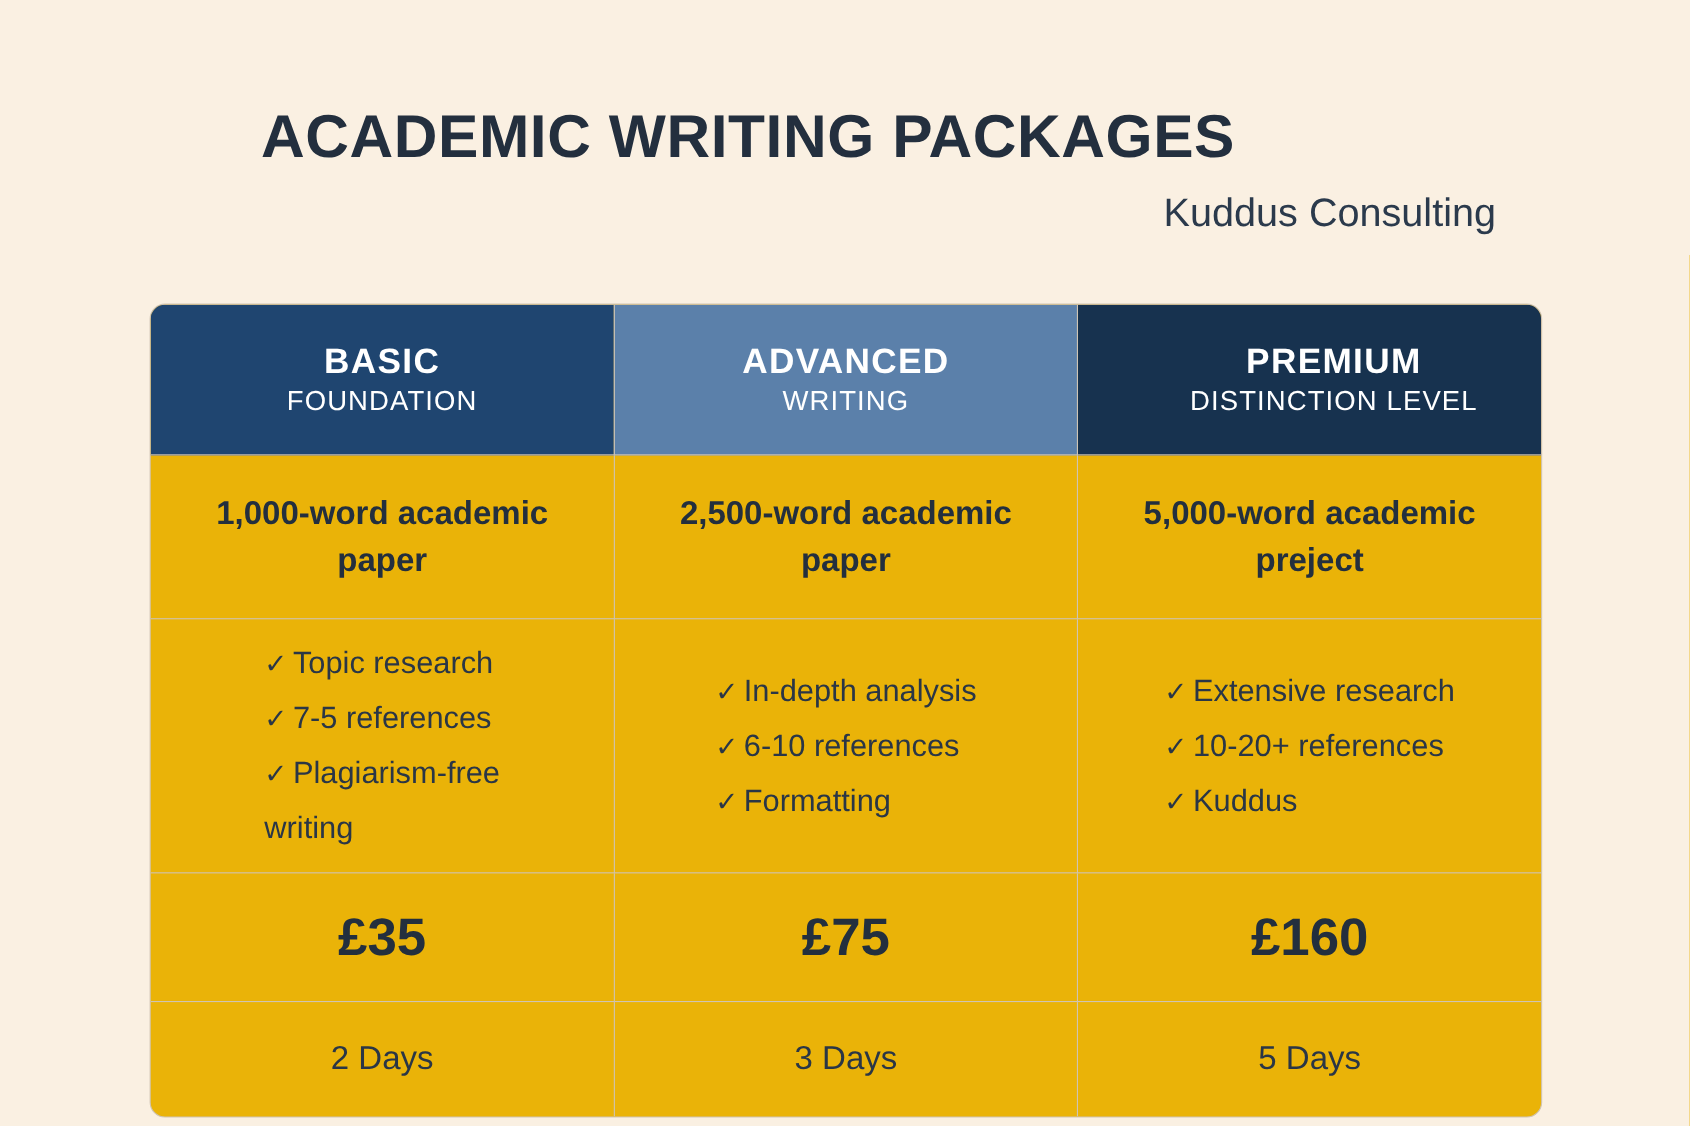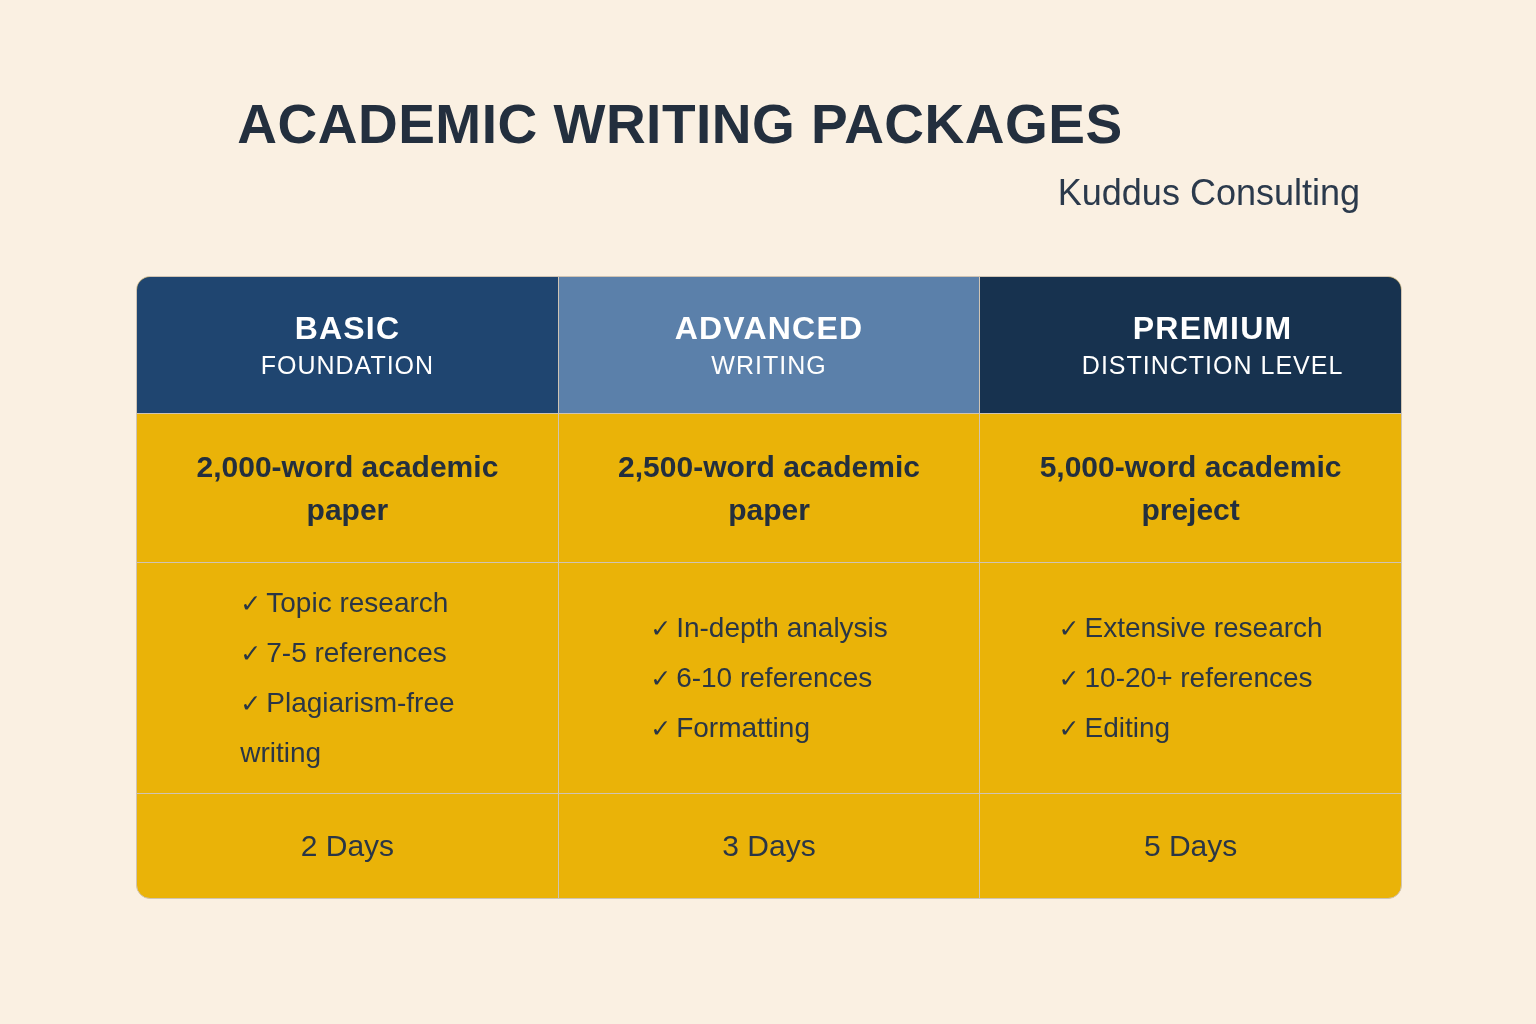--- a/index.html
+++ b/index.html
@@ -166,21 +166,21 @@
             <span class="plan-tier">WRITING</span>
           </th>
           <th class="plan-head" style="background: rgb(23, 50, 79); padding-left: 44px;">
             <span class="plan-name">PREMIUM</span>
             <span class="plan-tier">DISTINCTION LEVEL</span>
           </th>
         </tr>
       </thead>
       <tbody>
         <tr>
-          <td class="desc">2,000-word
+          <td class="desc">1,000-word
 academic paper</td>
           <td class="desc">2,500-word
 academic paper</td>
           <td class="desc">5,000-word
 academic preject</td>
         </tr>
         <tr>
           <td class="features">
             <ul class="feature-list">
               <li><span class="check">✓</span><span>Topic research</span></li>
@@ -193,23 +193,28 @@
             <ul class="feature-list">
               <li><span class="check">✓</span><span>In-depth analysis</span></li>
               <li><span class="check">✓</span><span>6-10 references</span></li>
               <li><span class="check">✓</span><span>Formatting</span></li>
             </ul>
           </td>
           <td class="features">
             <ul class="feature-list">
               <li><span class="check">✓</span><span>Extensive research</span></li>
               <li><span class="check">✓</span><span>10-20+ references</span></li>
-              <li><span class="check">✓</span><span>Editing</span></li>
+              <li><span class="check">✓</span><span>Kuddus</span></li>
             </ul>
           </td>
+        </tr>
+        <tr>
+          <td class="price">£35</td>
+          <td class="price">£75</td>
+          <td class="price">£160</td>
         </tr>
         <tr>
           <td class="turnaround">2 Days</td>
           <td class="turnaround">3 Days</td>
           <td class="turnaround">5 Days</td>
         </tr>
       </tbody>
     </table>
   </div>
 

